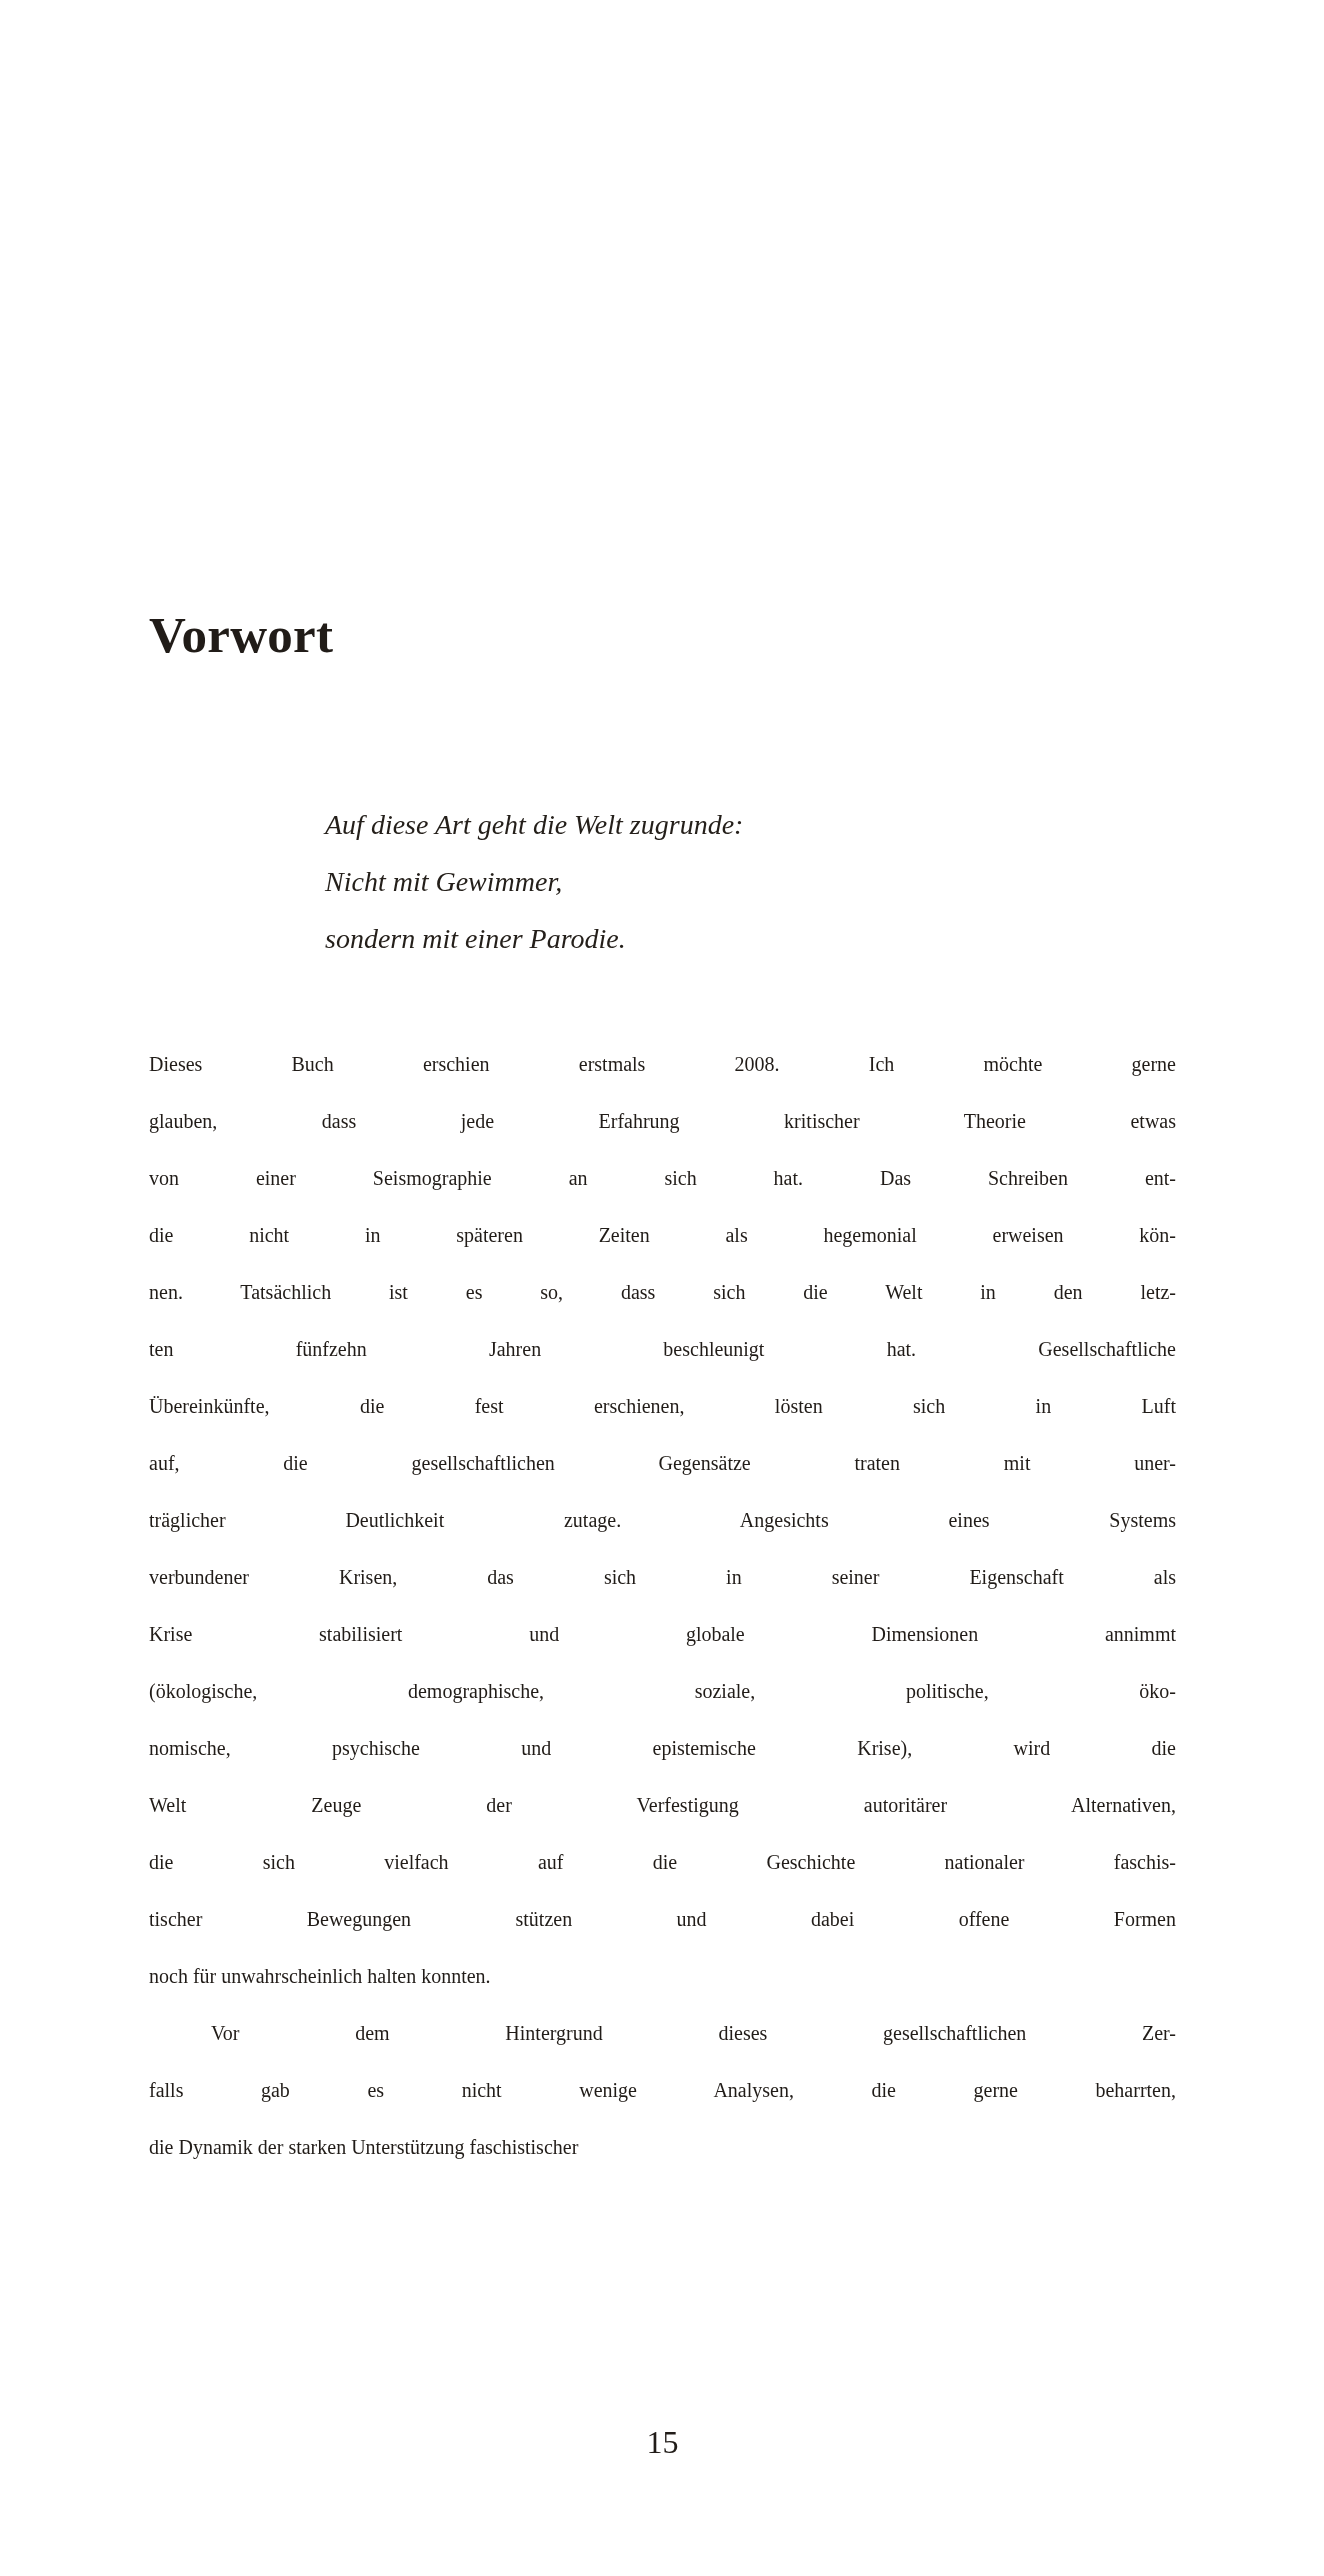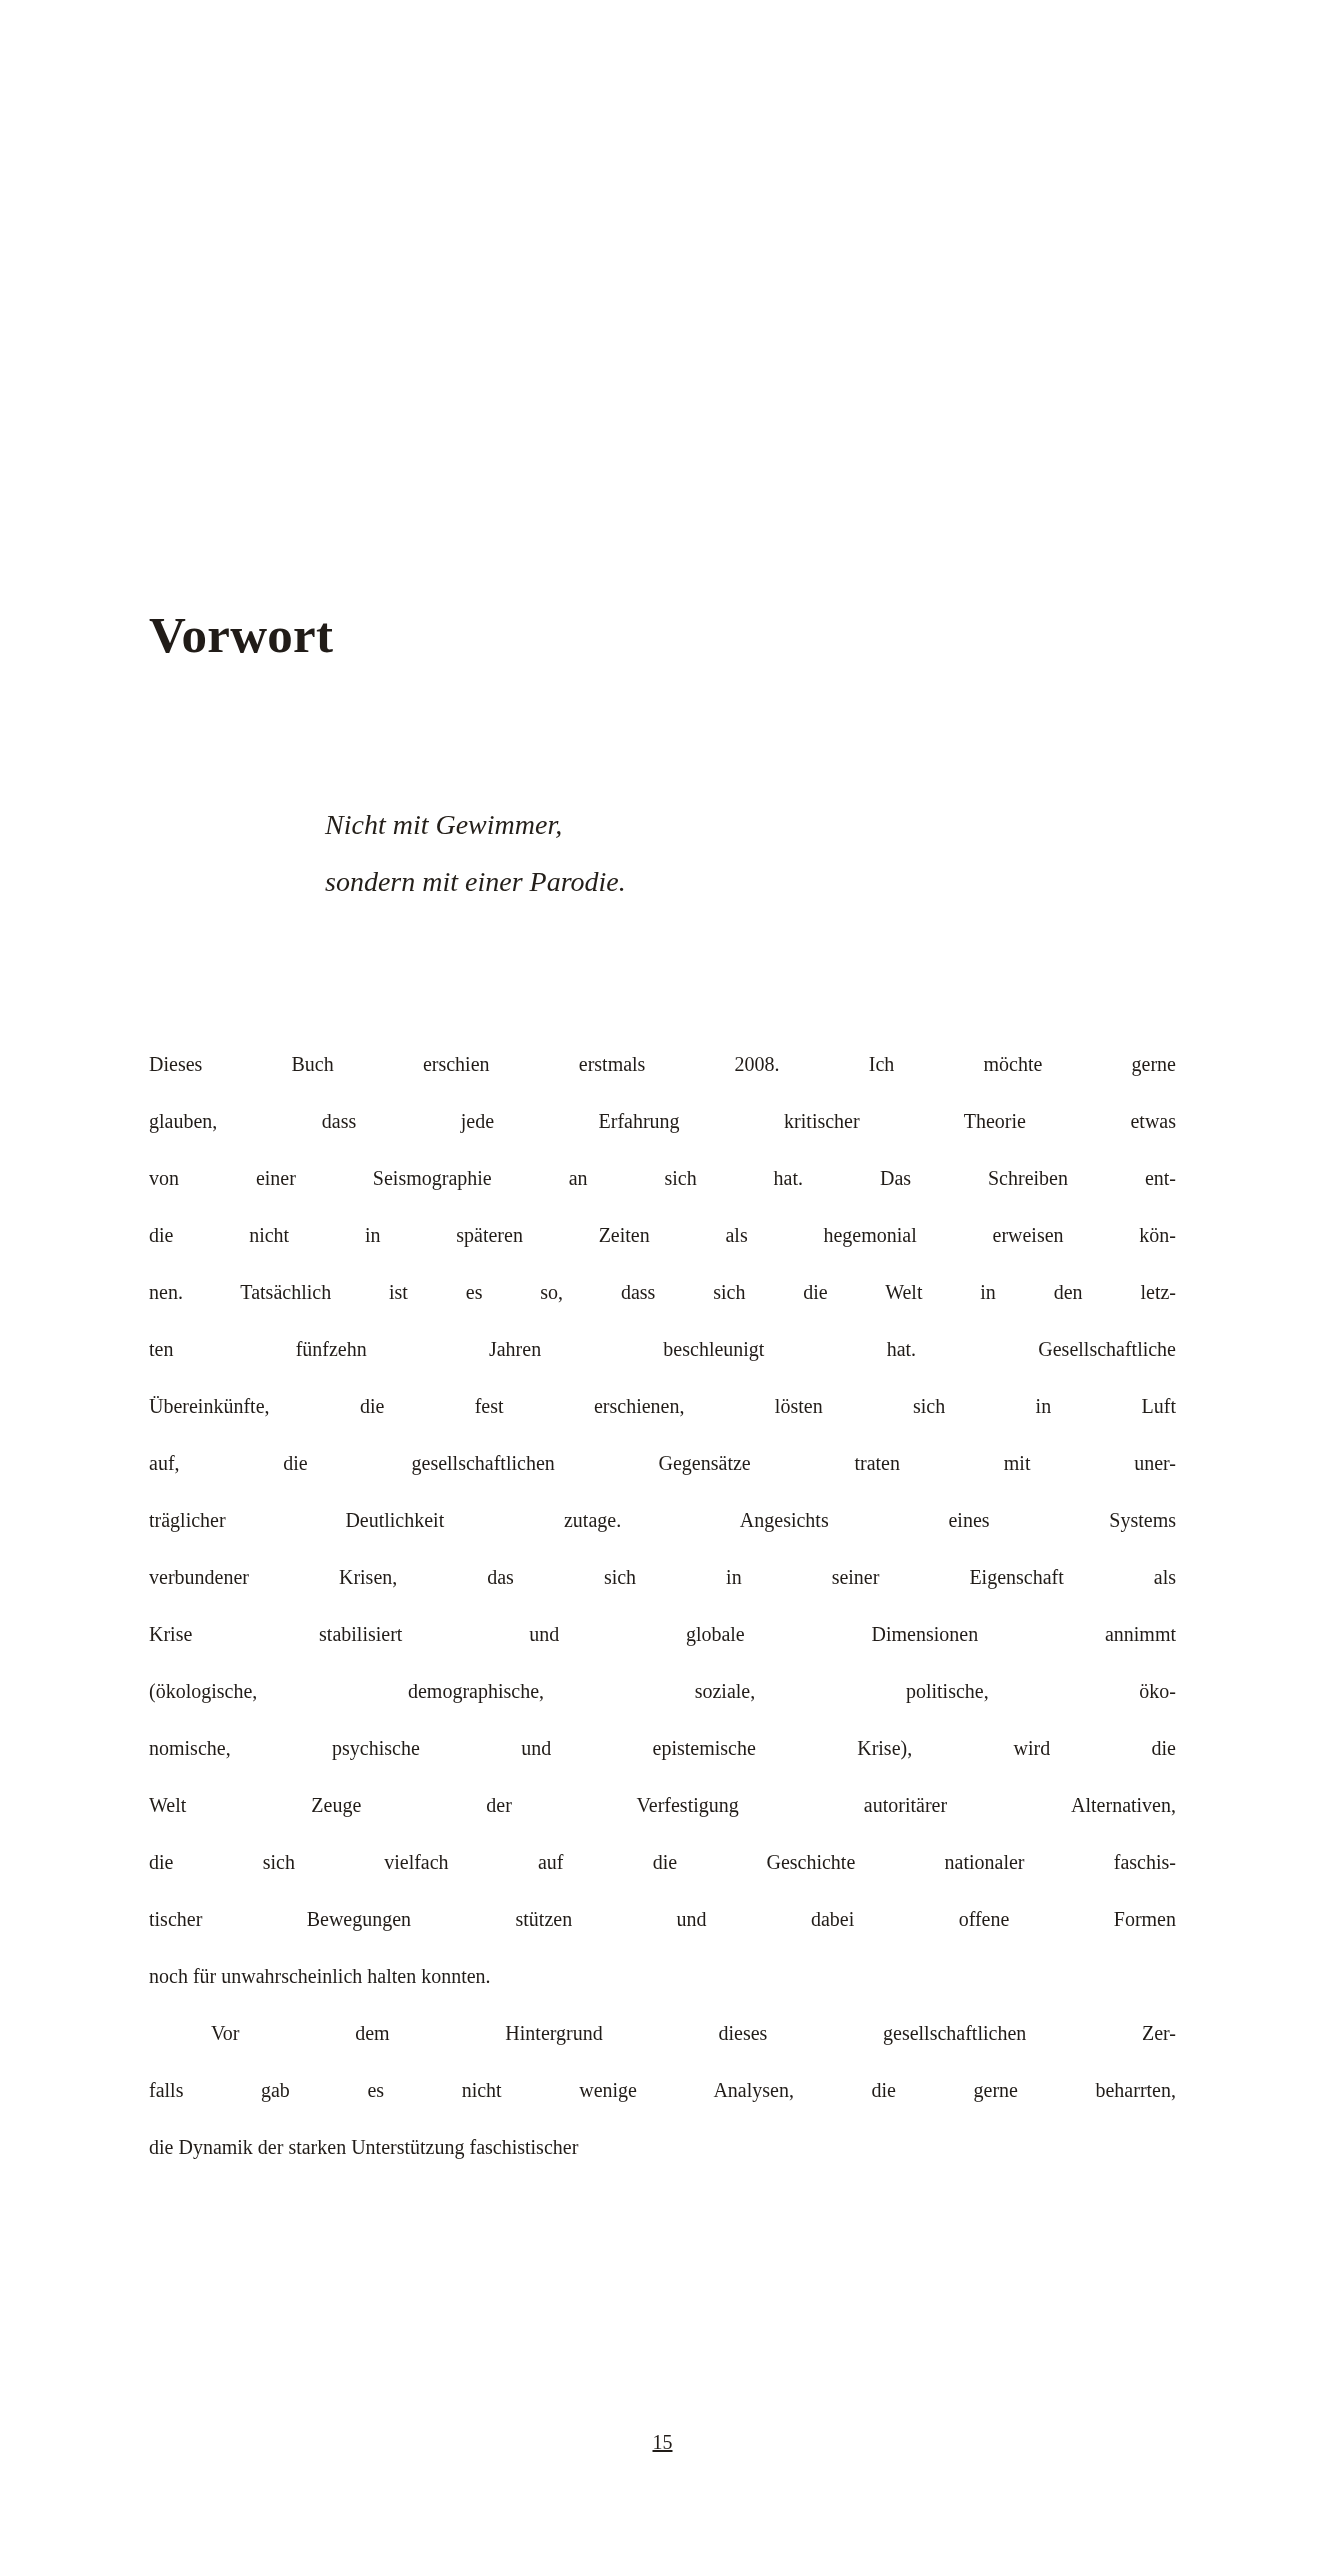--- a/index.html
+++ b/index.html
@@ -64,33 +64,33 @@
   .epigraph .text-line {
     text-align: left;
     text-align-last: left;
   }
   .page-number {
     position: absolute;
     left: 149px;
     width: 1027px;
     top: 2414px;
     text-align: center;
-    font-size: 20px;
+    font-size: 32px;
     line-height: 57px;
     color: #211c18;
-    text-decoration: underline;
   }
 </style>
 </head>
 <body>
 
 <div class="book-page">
   <h1 class="chapter-heading">Vorwort</h1>
 
   <div class="epigraph">
+      <div class="text-line">Auf diese Art geht die Welt zugrunde:</div>
       <div class="text-line">Nicht mit Gewimmer,</div>
       <div class="text-line">sondern mit einer Parodie.</div>
     </div>
 
   <div class="body-text">
       <div class="text-line">Dieses Buch erschien erstmals 2008. Ich möchte gerne</div>
       <div class="text-line">glauben, dass jede Erfahrung kritischer Theorie etwas</div>
       <div class="text-line">von einer Seismographie an sich hat. Das Schreiben ent-</div>
       <div class="text-line">die nicht in späteren Zeiten als hegemonial erweisen kön-</div>
       <div class="text-line">nen. Tatsächlich ist es so, dass sich die Welt in den letz-</div>

